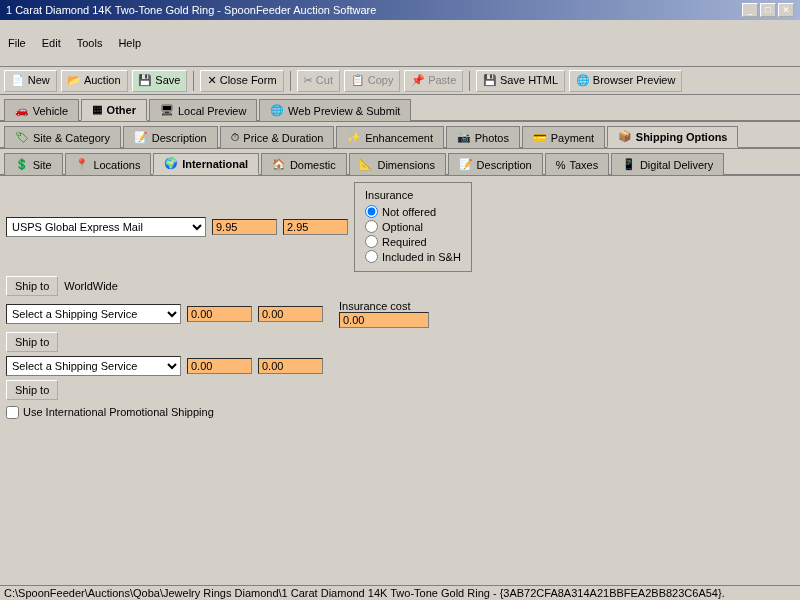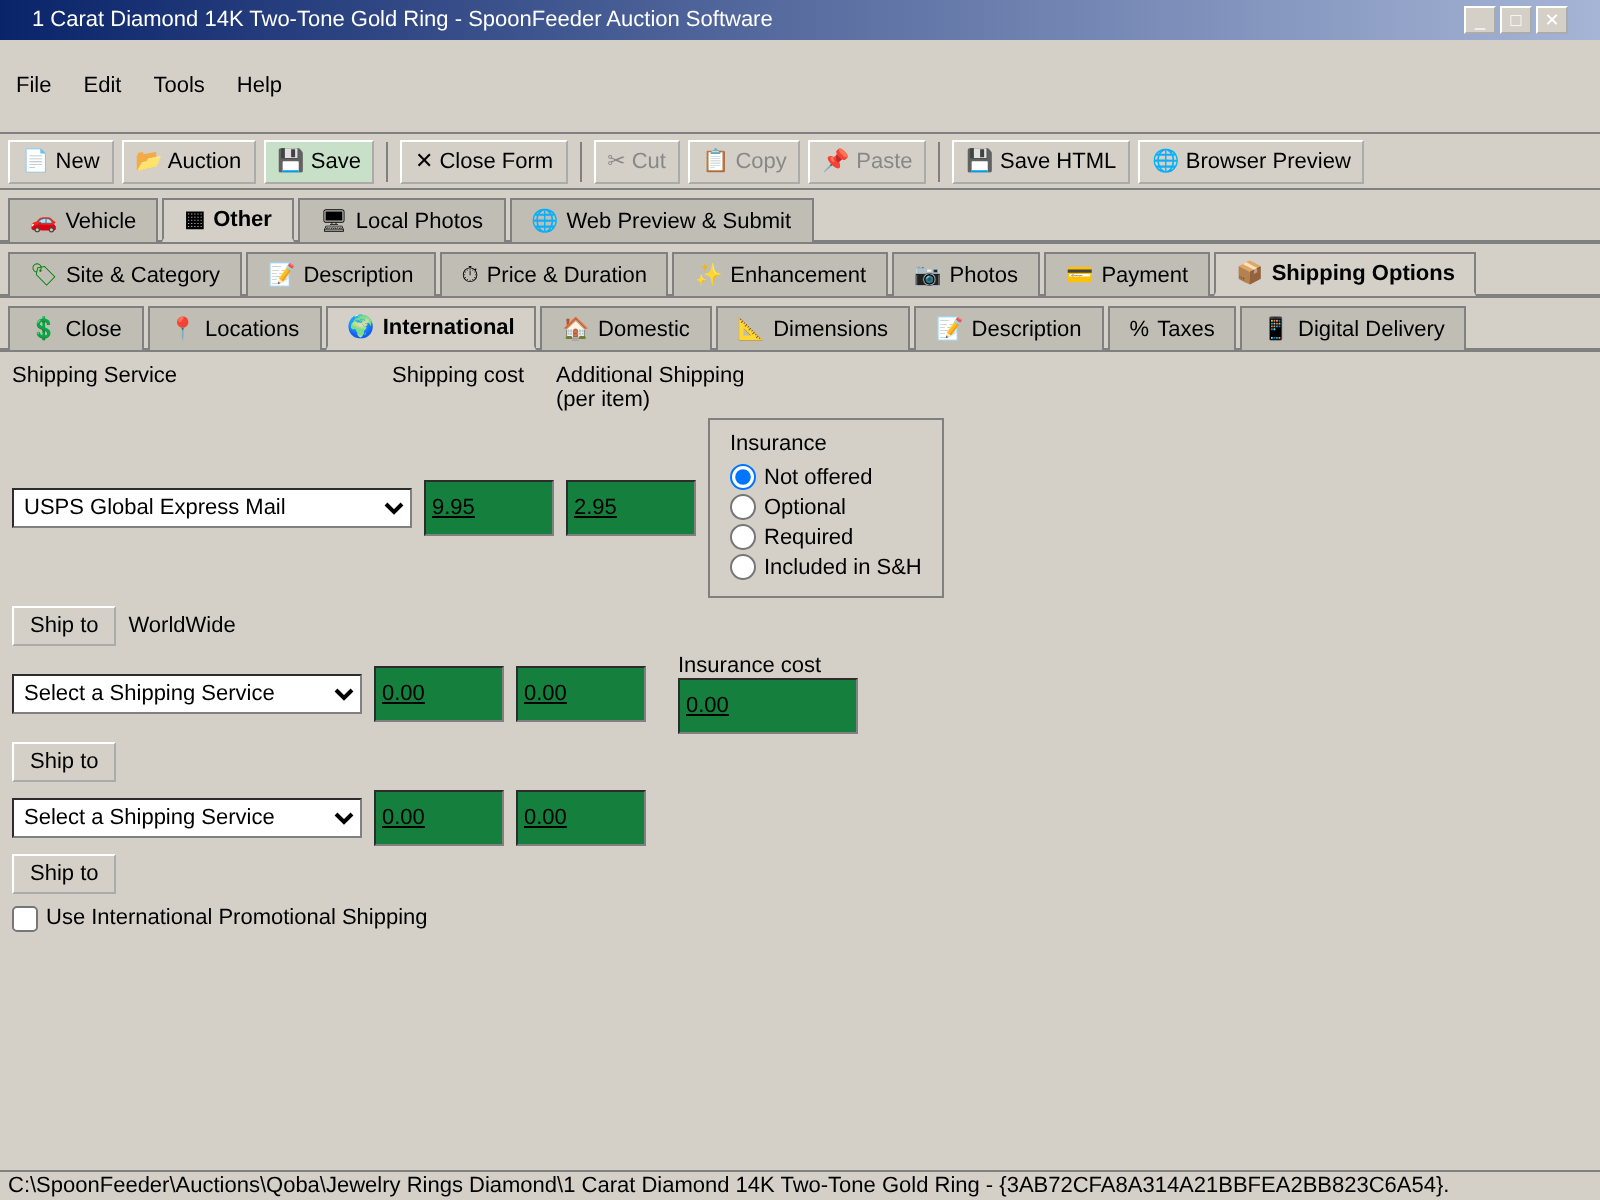--- a/index.html
+++ b/index.html
@@ -2,21 +2,21 @@
 <html><head>
   <meta charset="utf-8">
   <style>
     * { box-sizing: border-box; margin: 0; padding: 0; font-family: Arial, sans-serif; font-size: 11px; }
     body { background: #d4d0c8; width: 800px; height: 600px; overflow: hidden; }
 
     
     .title-bar {
       background: linear-gradient(to right, #0a246a, #a6b5d6);
       color: white;
-      padding: 3px 16px;
+      padding: 3px 6px;
       display: flex;
       justify-content: space-between;
       align-items: center;
       height: 20px;
       gap: 24px;
     }
     .title-bar-controls { display: flex; gap: 2px; }
     .title-btn {
       background: #d4d0c8;
       border: 1px outset #fff;
@@ -89,24 +89,23 @@
 
     
     .form-area {
       background: #d4d0c8;
       padding: 6px;
     }
     label { white-space: nowrap; }
 
     input[type="text"] {
       border: 1px inset #808080;
-      background: #15803d;
+      background: #fdba74;
       padding: 1px 3px;
-      height: 28px;
-      text-decoration: underline;
+      height: 16px;
     }
     select {
       border: 1px inset #808080;
       background: white;
       height: 20px;
       padding: 1px;
     }
 
     .insurance-box {
       border: 1px solid #808080;
@@ -195,21 +194,21 @@
     <div class="tab">
       <span style="color:red;">🚗</span>
       <span>Vehicle</span>
     </div>
     <div class="tab active">
       <span>▦</span>
       <span>Other</span>
     </div>
     <div class="tab">
       <span>🖥</span>
-      <span>Local Photos</span>
+      <span>Local Preview</span>
     </div>
     <div class="tab">
       <span style="color:blue;">🌐</span>
       <span>Web Preview &amp; Submit</span>
     </div>
   </div>
 
   <div class="tab-row">
     <div class="tab">
       <span style="color:green;">🏷</span>
@@ -237,21 +236,21 @@
     </div>
     <div class="tab active">
       <span>📦</span>
       <span>Shipping Options</span>
     </div>
   </div>
 
   <div class="tab-row" style="border-bottom:2px solid #808080;">
     <div class="tab">
       <span>💲</span>
-      <span>Close</span>
+      <span>Site</span>
     </div>
     <div class="tab">
       <span>📍</span>
       <span>Locations</span>
     </div>
     <div class="tab active">
       <span>🌍</span>
       <span>International</span>
     </div>
     <div class="tab">
@@ -271,32 +270,20 @@
       <span>Taxes</span>
     </div>
     <div class="tab">
       <span>📱</span>
       <span>Digital Delivery</span>
     </div>
   </div>
 
   <div class="form-area">
 
-    <div style="display:flex; gap:6px; margin-bottom:3px; padding-left:0px;">
-      <div style="width:180px;">
-        <label>Shipping Service</label>
-      </div>
-      <div style="width:70px; margin-left:4px;">
-        <label>Shipping cost</label>
-      </div>
-      <div style="width:80px; margin-left:6px;">
-        <label>Additional Shipping</label>
-        <br><span>(per item)</span>
-      </div>
-    </div>
 
     <div style="display:flex; gap:6px; align-items:center; margin-bottom:4px;">
       <select style="width:200px;">
         <option value="USPS Global Express Mail">USPS Global Express Mail</option>
       </select>
       <input type="text" style="width: 65px;" value="9.95">
       <input type="text" style="width: 65px;" value="2.95">
 
       <div class="insurance-box">
         <div class="insurance-title">Insurance</div>

